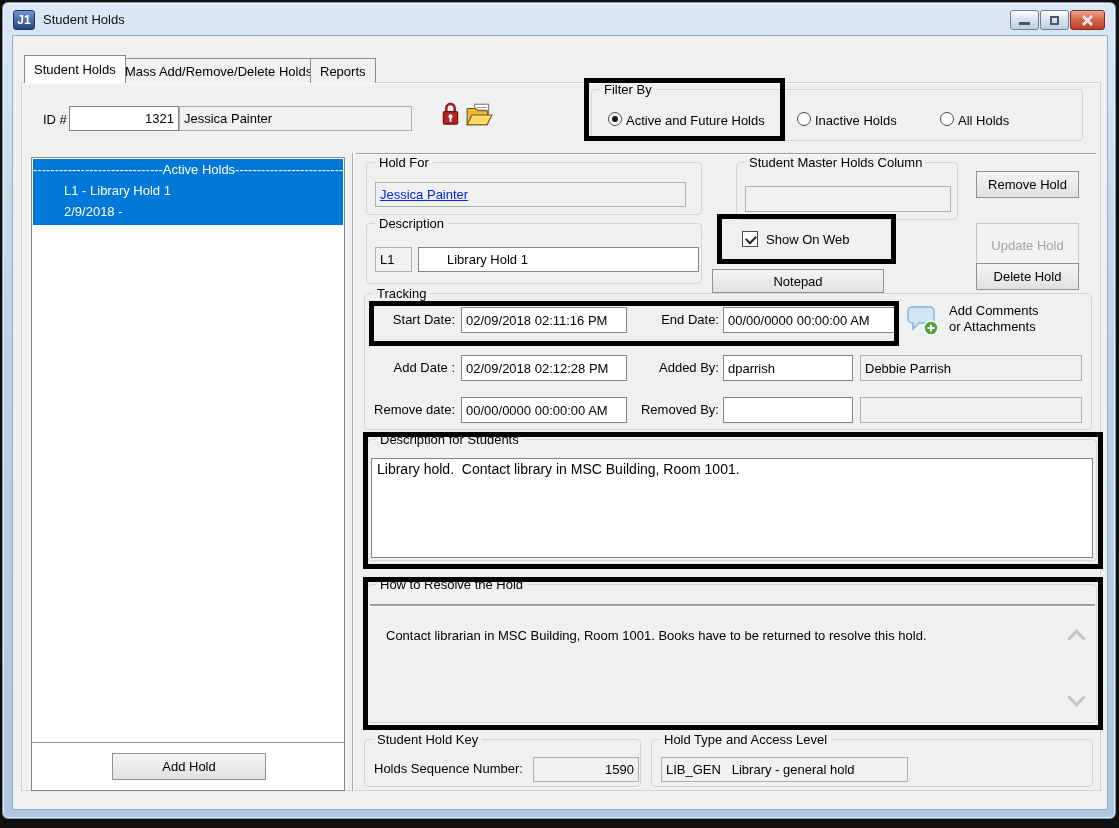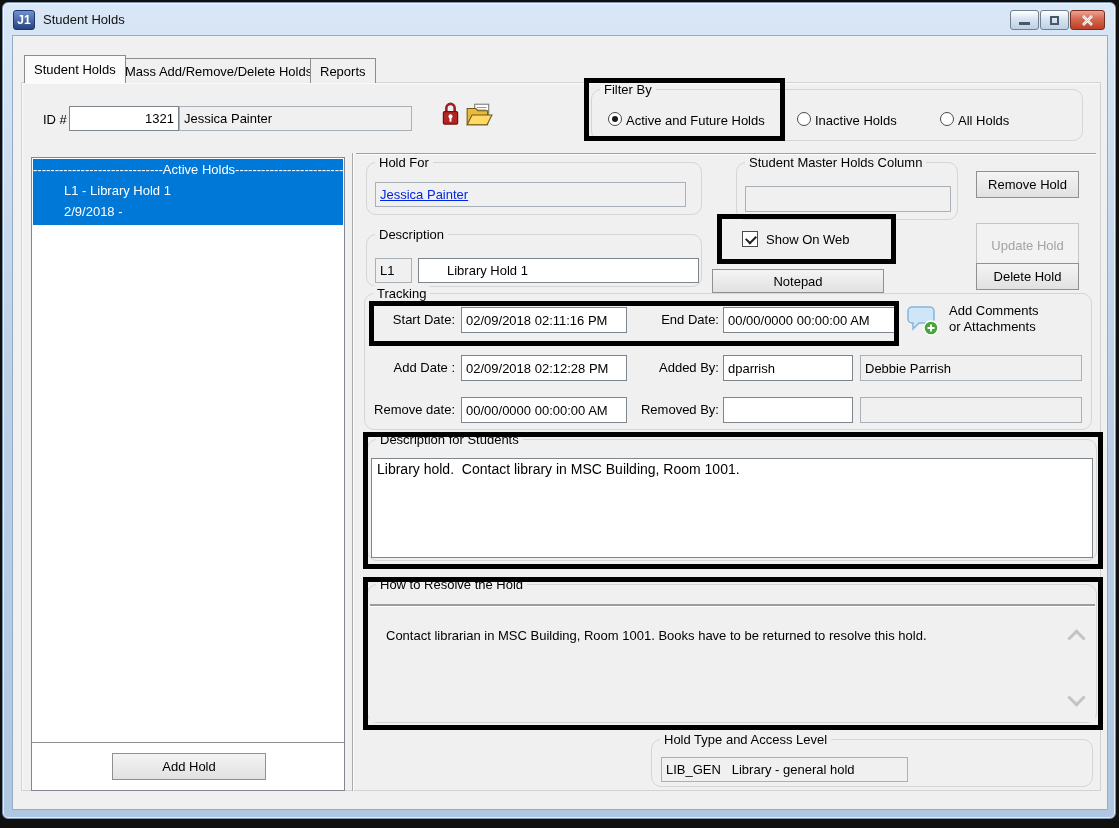--- a/index.html
+++ b/index.html
@@ -37,21 +37,21 @@
 
   
   .lbl { position:absolute; white-space:nowrap; }
   .fld { position:absolute; border:1px solid #7f858c; background:#fff; padding:0 4px;
          display:flex; align-items:center; white-space:pre; overflow:hidden; }
   .fld.ro { background:#f0f0f0; border-color:#aab0b7; }
   .fld.num { justify-content:flex-end; }
   .btn { position:absolute; background:linear-gradient(#f4f4f4,#e1e1e1); border:1px solid #8e9094;
          display:flex; align-items:center; justify-content:center; font-size:13px; cursor:default;text-align:right; }
   .btn.disabled { color:#a3a3a3; background:#f2f2f2; border-color:#c6c6c6; }
-  .grp { position:absolute; border:1px solid #d5d5d5; border-radius:10px; }
+  .grp { position:absolute; border:1px solid #d5d5d5; border-radius:4px; }
   .grp > .lg { position:absolute; top:-8px; left:8px; background:#f0f0f0; padding:0 4px; font-size:13px; white-space:nowrap; }
   .link { color:#0026e8; text-decoration:underline; }
 
   .radio { position:absolute; width:14px; height:14px; border-radius:50%; background:#fff; border:1px solid #4a4a4a; }
   .radio.on::after { content:''; position:absolute; inset:3px; border-radius:50%; background:#1a1a1a; }
   .chk { position:absolute; width:16px; height:16px; background:#fff; border:1px solid #4a4a4a; }
   .chk.on::after { content:''; position:absolute; left:3px; top:3px; width:8px; height:5px;
                    border-left:2px solid #222; border-bottom:2px solid #222; transform:rotate(-45deg); }
 
   
@@ -162,21 +162,21 @@
         <div class="fld ro" style="left:8px;top:19px;width:311px;height:25px;">
           <a class="link">Jessica Painter</a>
         </div>
       </div>
       <div class="grp" style="left:723px;top:126px;width:222px;height:58px;">
         <span class="lg">Student Master Holds Column</span>
         <div class="fld ro" style="left:8px;top:23px;width:206px;height:26px;"></div>
       </div>
       <div class="btn" style="left:963px;top:135px;width:103px;height:27px;">Remove Hold</div>
 
-      <div class="grp" style="left:353px;top:198px;width:336px;height:53px;">
+      <div class="grp" style="left:353px;top:187px;width:336px;height:61px;">
         <span class="lg">Description</span>
         <div class="fld ro" style="left:8px;top:23px;width:37px;height:25px;">L1</div>
         <div class="fld" style="left:51px;top:23px;width:281px;height:25px;padding-left:28px;">Library Hold 1</div>
       </div>
 
       <span class="chk on" style="left:729px;top:195px;"></span>
       <span class="lbl" style="left:753px;top:196px;">Show On Web</span>
       <div class="ann" style="left:704px;top:178px;width:179px;height:50px;"></div>
       <div class="btn" style="left:699px;top:233px;width:172px;height:24px;">Notepad</div>
 
@@ -224,20 +224,25 @@
       <div class="grp" style="left:354px;top:548px;width:730px;height:139px;">
         <span class="lg">How to Resolve the Hold</span>
         <div class="ro-area" style="left:2px;top:19px;width:725px;height:118px;">
           <div style="position:absolute;left:16px;top:22px;right:40px;white-space:pre-wrap;">Contact librarian in MSC Building, Room 1001. Books have to be returned to resolve this hold.</div>
           <span class="chev up" style="right:12px;top:26px;"></span>
           <span class="chev down" style="right:12px;bottom:18px;"></span>
         </div>
       </div>
       <div class="ann" style="left:350px;top:541px;width:740px;height:153px;"></div>
 
+      <div class="grp" style="left:351px;top:703px;width:277px;height:48px;">
+        <span class="lg">Student Hold Key</span>
+        <span class="lbl" style="left:9px;top:21px;">Holds Sequence Number:</span>
+        <div class="fld ro num" style="left:168px;top:17px;width:106px;height:25px;">1590</div>
+      </div>
       <div class="grp" style="left:638px;top:703px;width:442px;height:48px;">
         <span class="lg">Hold Type and Access Level</span>
         <div class="fld ro" style="left:9px;top:17px;width:247px;height:25px;">LIB_GEN   Library - general hold</div>
       </div>
 
     </div>
   </div>
 </div>
 
 </body></html>

